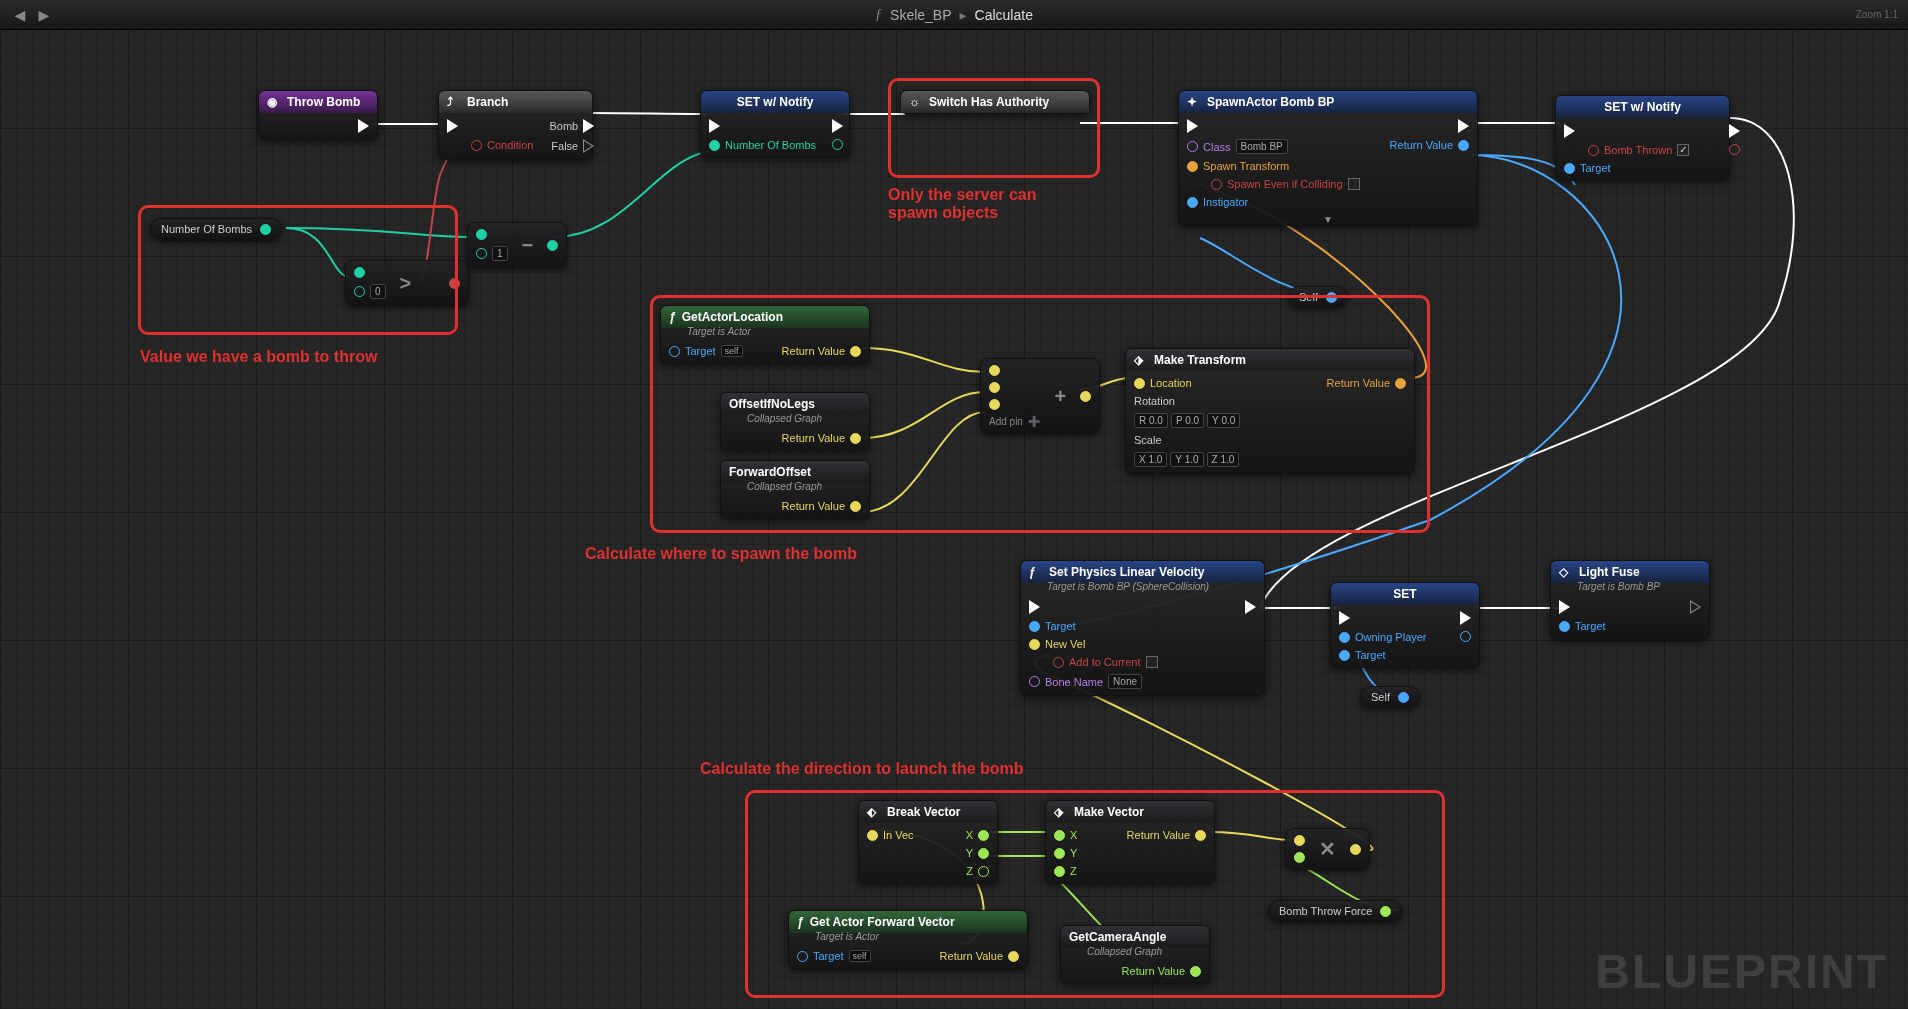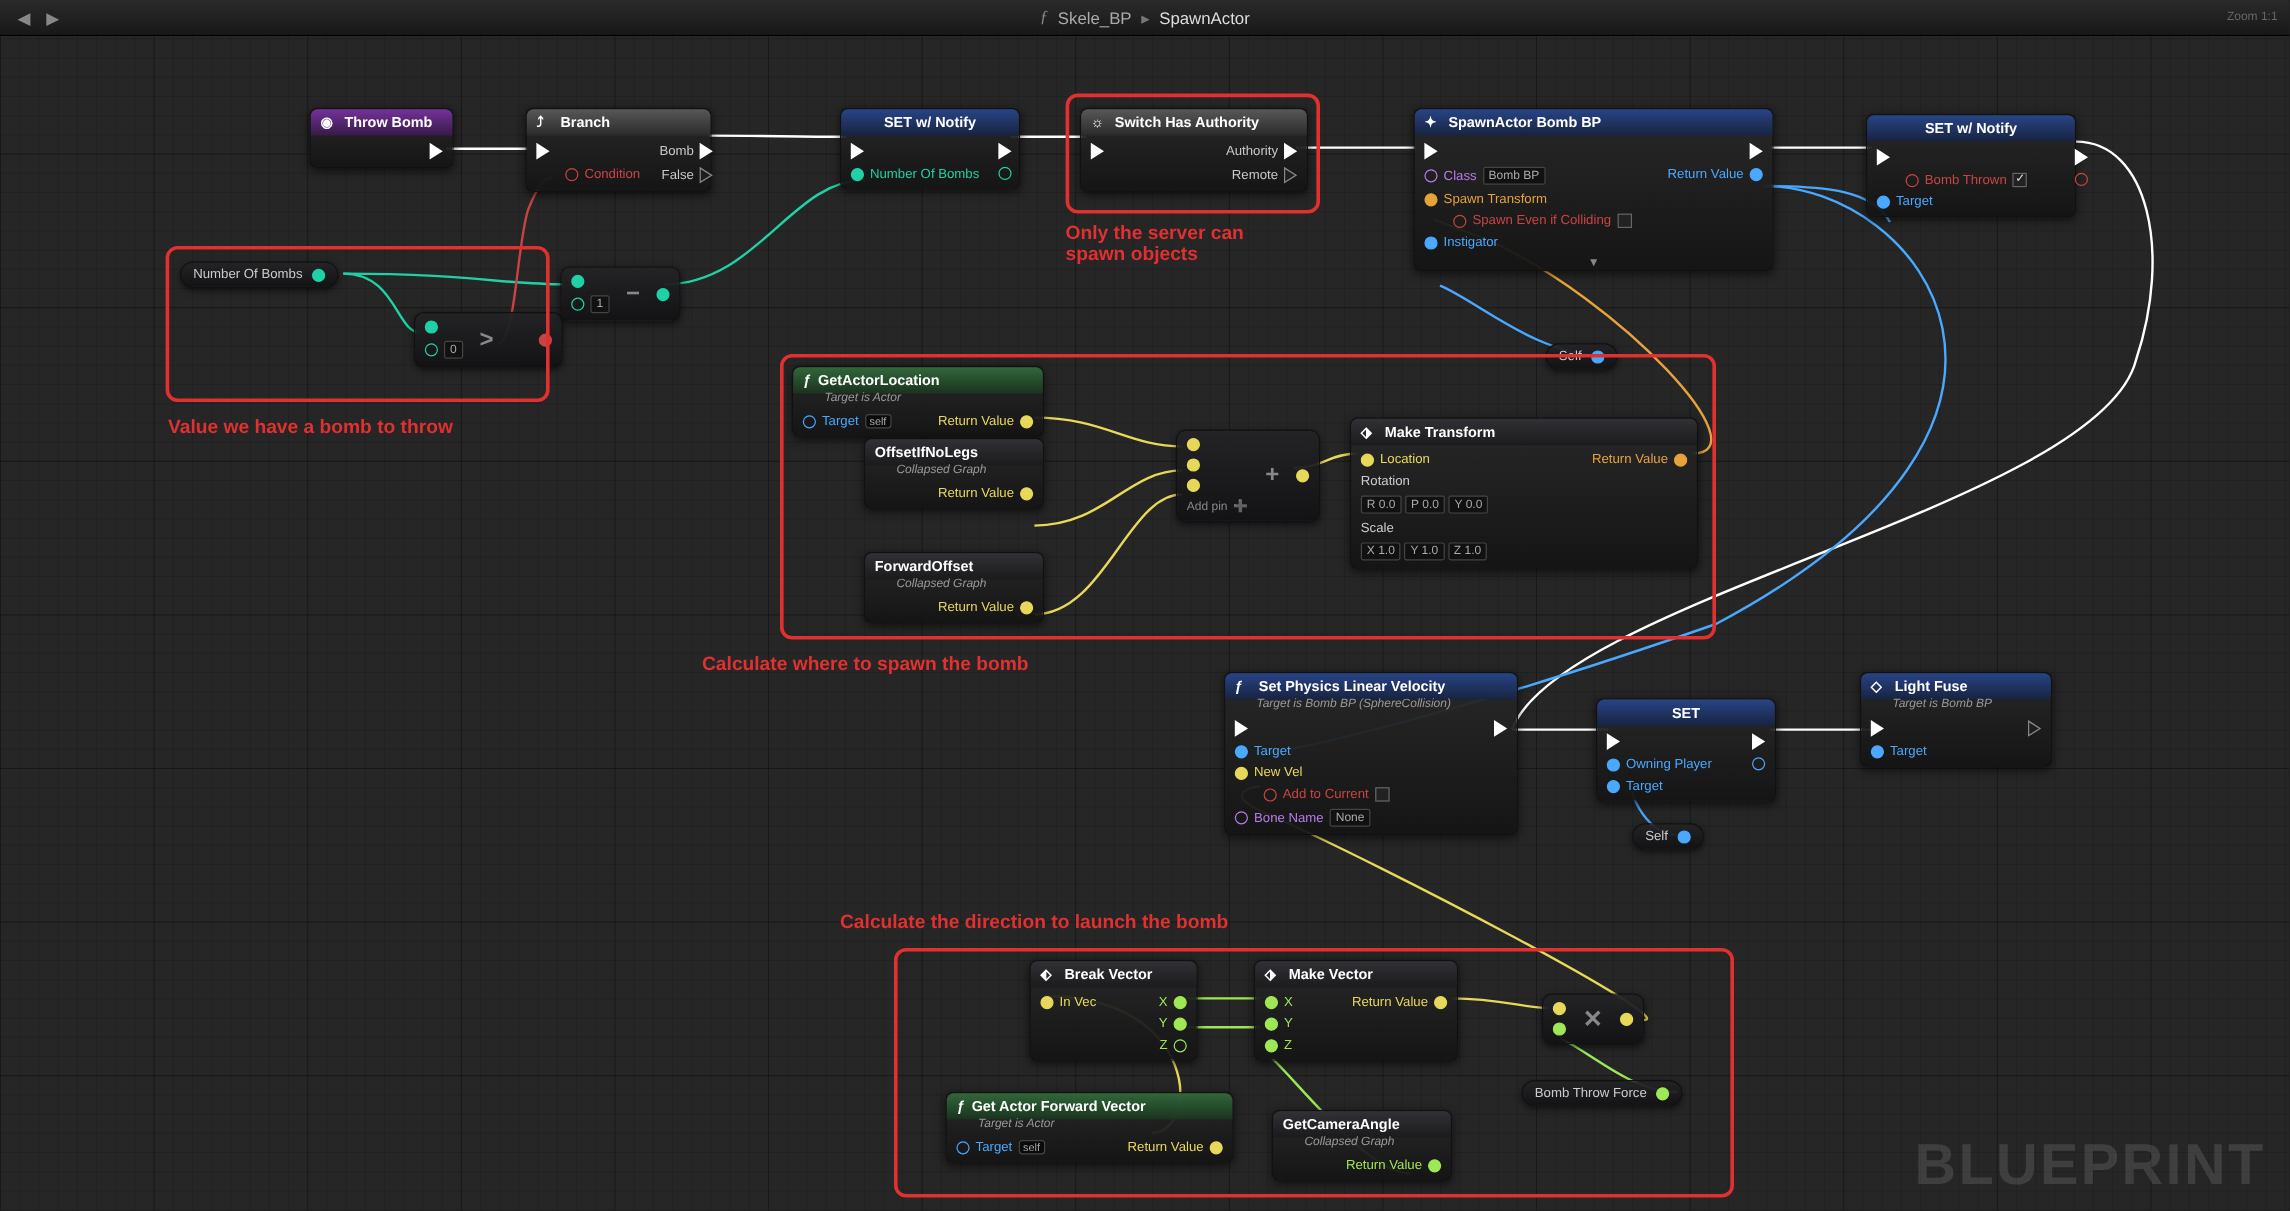--- a/index.html
+++ b/index.html
@@ -179,21 +179,21 @@
 
 <div class="grid-bg"></div>
 
 <div class="topbar">
   <div class="nav-arrow">◀</div>
   <div class="nav-arrow">▶</div>
   <div class="breadcrumb">
     <span class="fn-icon">ƒ</span>
     <span>Skele_BP</span>
     <span class="sep">▸</span>
-    <span class="current">SpawnActor</span>
+    <span class="current">Calculate</span>
   </div>
   <div class="zoom">Zoom 1:1</div>
 </div>
 
 <div class="watermark">BLUEPRINT</div>
 
 <svg class="wires">
 
   <path d="M372 124 C400 124 410 124 440 124" stroke="#fff" stroke-width="2" fill="none"></path>
   <path d="M590 113 C640 113 660 114 705 114" stroke="#fff" stroke-width="2" fill="none"></path>
@@ -299,37 +299,20 @@
           </div>
     </div>
   </div>
 </div>
 
 <div class="node" style="left:900px;top:90px;width:190px;">
   <div class="node-header hdr-grey">
         <span class="icon">☼</span>
         <span>Switch Has Authority</span>
       </div>
-  <div class="node-body">
-    <div class="col">
-          <div class="pin">
-            <span class="exec"></span>
-          </div>
-        </div>
-    <div class="col right">
-      <div class="pin out">
-            <span class="exec"></span>
-            <span>Authority</span>
-          </div>
-      <div class="pin out">
-            <span class="exec hollow"></span>
-            <span>Remote</span>
-          </div>
-    </div>
-  </div>
 </div>
 
 <div class="node" style="left:1178px;top:90px;width:300px;">
   <div class="node-header hdr-blue">
         <span class="icon">✦</span>
         <span>SpawnActor Bomb BP</span>
       </div>
   <div class="node-body">
     <div class="col">
       <div class="pin">
@@ -454,21 +437,21 @@
         </div>
     <div class="col right">
           <div class="pin out c-yellow">
             <span class="dot"></span>
             <span>Return Value</span>
           </div>
         </div>
   </div>
 </div>
 
-<div class="node" style="left:720px;top:365px;width:150px;">
+<div class="node" style="left:720px;top:392px;width:150px;">
   <div class="node-header hdr-dark">
         <span>OffsetIfNoLegs</span>
       </div>
   <div class="node-sub">Collapsed Graph</div>
   <div class="node-body">
         <div class="col right">
           <div class="pin out c-yellow">
             <span class="dot"></span>
             <span>Return Value</span>
           </div>

